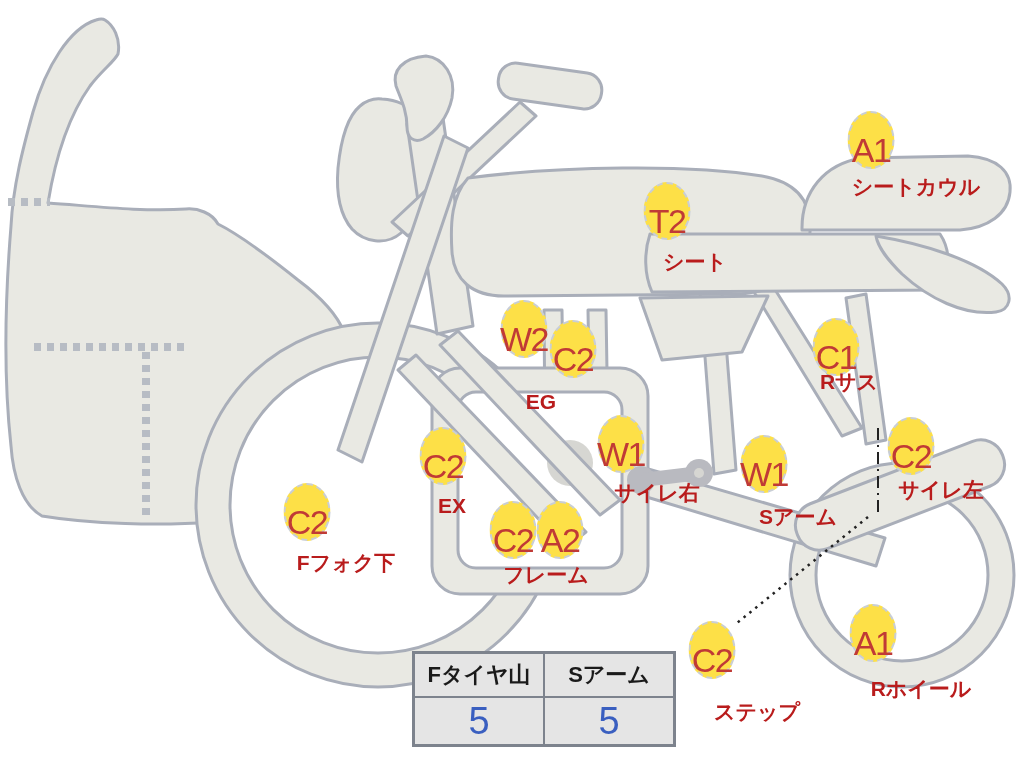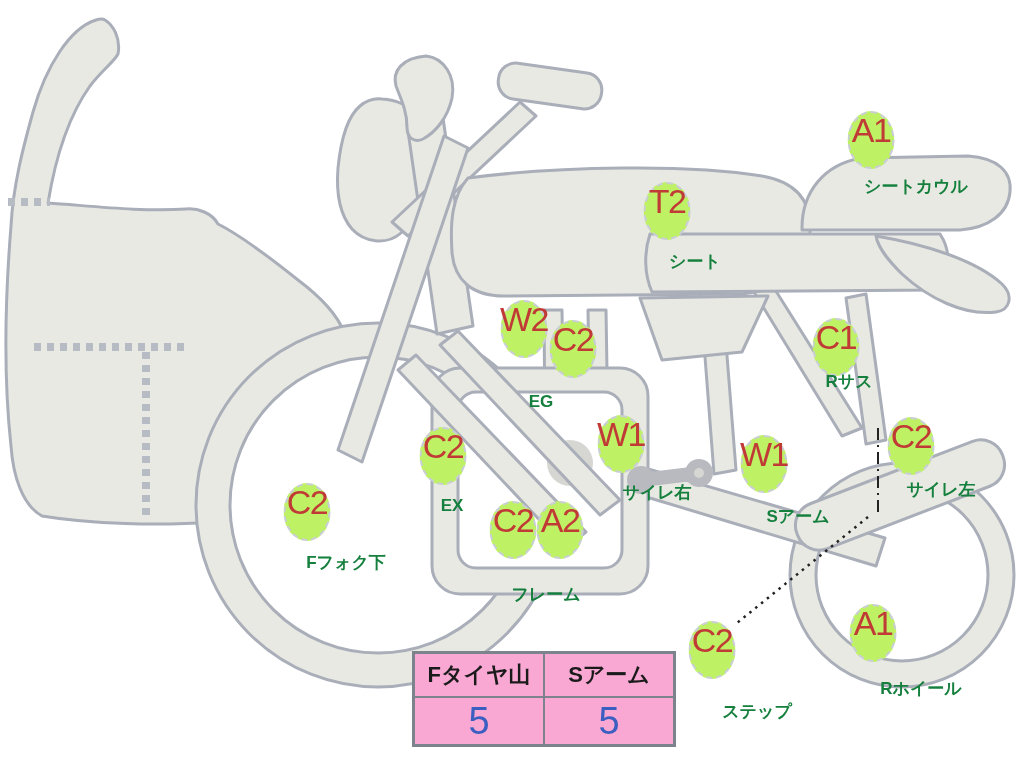--- a/index.html
+++ b/index.html
@@ -2,35 +2,35 @@
 <html><head>
 <meta charset="utf-8">
 <style>
   html,body{margin:0;padding:0;background:#ffffff;}
   body{font-family:"Liberation Sans","DejaVu Sans",sans-serif;}
   #stage{position:relative;width:1024px;height:768px;background:#ffffff;overflow:hidden;}
   #bike-svg{position:absolute;left:0;top:0;width:1024px;height:768px;}
 
   .badge{
     position:absolute;width:47px;height:58px;border-radius:50%;
-    background:#bef264;border:2px dashed #c9ced5;
-    display:flex;align-items:flex-start;justify-content:center;
+    background:#fde047;border:2px dashed #c9ced5;
+    display:flex;align-items:flex-end;justify-content:center;
     transform:translate(-50%,-50%);box-sizing:border-box;
   }
   .badge span{
     font-size:34px;font-weight:500;color:#c03a36;letter-spacing:-1.5px;line-height:1;
   }
   .dlabel{
     position:absolute;transform:translate(-50%,-50%);
-    font-size:17px;font-weight:600;color:#15803d;white-space:nowrap;line-height:1;
+    font-size:21px;font-weight:600;color:#b91c1c;white-space:nowrap;line-height:1;
   }
 
   .tire-table{
     position:absolute;left:412px;top:651px;border-collapse:collapse;
-    background:#f9a8d4;border:3px solid #7d838d;padding-left:24px;
+    background:#e5e5e5;border:3px solid #7d838d;padding-left:24px;
   }
   .tire-table th{
     width:128px;height:42px;border:2px solid #7d838d;
     font-size:22px;font-weight:600;color:#1a1a1a;text-align:center;padding:0;
   }
   .tire-table td{
     height:46px;border:2px solid #7d838d;
     font-size:38px;font-weight:500;color:#3a5fc0;text-align:center;padding:0;
   }
 </style>
@@ -146,21 +146,21 @@
 
   <div class="dlabel" style="left:916px;top:186px">シートカウル</div>
   <div class="dlabel" style="left:695px;top:261px">シート</div>
   <div class="dlabel" style="left:541px;top:401px">EG</div>
   <div class="dlabel" style="left:849px;top:381px">Rサス</div>
   <div class="dlabel" style="left:452px;top:505px">EX</div>
   <div class="dlabel" style="left:657px;top:492px">サイレ右</div>
   <div class="dlabel" style="left:798px;top:516px">Sアーム</div>
   <div class="dlabel" style="left:941px;top:489px">サイレ左</div>
   <div class="dlabel" style="left:346px;top:562px">Fフォク下</div>
-  <div class="dlabel" style="left:546px;top:594px">フレーム</div>
+  <div class="dlabel" style="left:546px;top:574px">フレーム</div>
   <div class="dlabel" style="left:757px;top:711px">ステップ</div>
   <div class="dlabel" style="left:921px;top:688px">Rホイール</div>
 
   <table class="tire-table">
     <tbody>
         <tr>
       <th>Fタイヤ山</th>
       <th>Sアーム</th>
     </tr>
     <tr>

